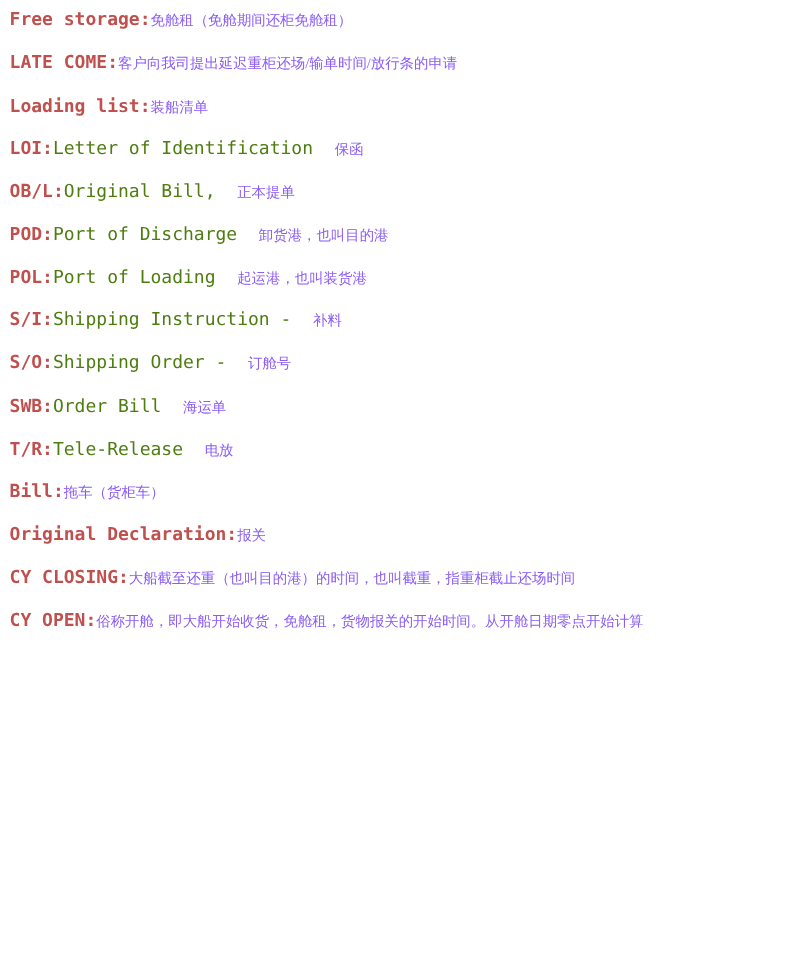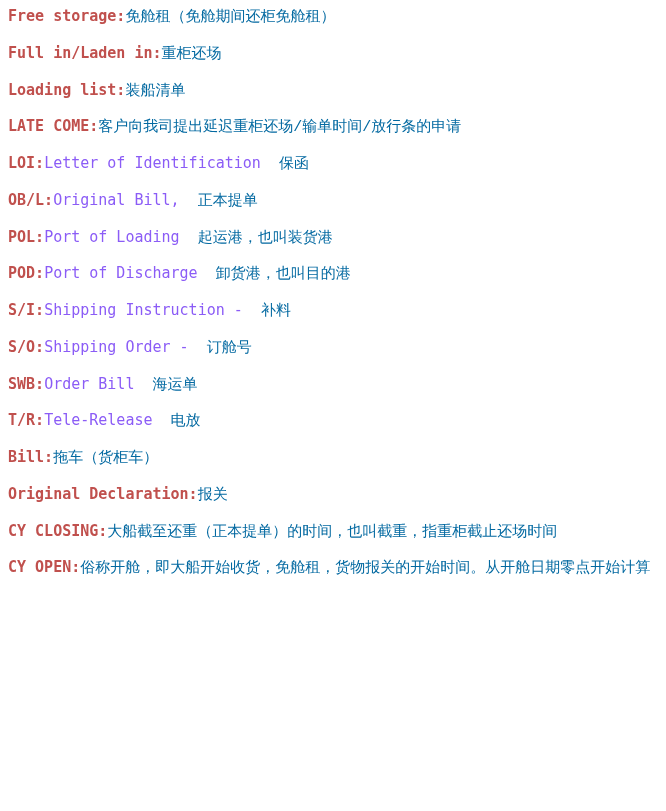--- a/index.html
+++ b/index.html
@@ -23,67 +23,64 @@
     font-size: 15px;
     letter-spacing: 0px;
   }
   .term {
     color: #c0504d;
     font-weight: bold;
     font-family: "DejaVu Sans Mono", "Liberation Mono", monospace;
     text-align: center;
   }
   .def-latin {
-    color: #8b5cf6;
+    color: #4d7c0f;
     font-family: "DejaVu Sans Mono", "Liberation Mono", monospace;
   }
   .def-cjk {
-    color: #0369a1;
-    font-family: Liberation Mono, monospace;
-    font-size: 15px;
+    color: #8b5cf6;
+    font-family: Liberation Serif, serif;
+    font-size: 12px;
   }
   .entry.wrap {
     max-width: 650px;
   }
 </style>
 </head>
 <body>
 
 <div class="glossary">
 
   <p class="entry">
     <span class="term">Free storage:</span><span class="def-latin"></span><span class="def-cjk">免舱租（免舱期间还柜免舱租）</span>
   </p>
 
+
   <p class="entry">
-    <span class="term">Full in/Laden in:</span><span class="def-latin"></span><span class="def-cjk">重柜还场</span>
+    <span class="term">LATE COME:</span><span class="def-latin"></span><span class="def-cjk">客户向我司提出延迟重柜还场/输单时间/放行条的申请</span>
   </p>
 
   <p class="entry">
     <span class="term">Loading list:</span><span class="def-latin"></span><span class="def-cjk">装船清单</span>
-  </p>
-
-  <p class="entry">
-    <span class="term">LATE COME:</span><span class="def-latin"></span><span class="def-cjk">客户向我司提出延迟重柜还场/输单时间/放行条的申请</span>
   </p>
 
   <p class="entry">
     <span class="term">LOI:</span><span class="def-latin">Letter of Identification</span>&nbsp;&nbsp;<span class="def-cjk">保函</span>
   </p>
 
   <p class="entry">
     <span class="term">OB/L:</span><span class="def-latin">Original Bill,</span>&nbsp;&nbsp;<span class="def-cjk">正本提单</span>
   </p>
 
   <p class="entry">
-    <span class="term">POL:</span><span class="def-latin">Port of Loading</span>&nbsp;&nbsp;<span class="def-cjk">起运港，也叫装货港</span>
+    <span class="term">POD:</span><span class="def-latin">Port of Discharge</span>&nbsp;&nbsp;<span class="def-cjk">卸货港，也叫目的港</span>
   </p>
 
   <p class="entry">
-    <span class="term">POD:</span><span class="def-latin">Port of Discharge</span>&nbsp;&nbsp;<span class="def-cjk">卸货港，也叫目的港</span>
+    <span class="term">POL:</span><span class="def-latin">Port of Loading</span>&nbsp;&nbsp;<span class="def-cjk">起运港，也叫装货港</span>
   </p>
 
 
   <p class="entry">
     <span class="term">S/I:</span><span class="def-latin">Shipping Instruction -</span>&nbsp;&nbsp;<span class="def-cjk">补料</span>
   </p>
 
   <p class="entry">
     <span class="term">S/O:</span><span class="def-latin">Shipping Order -</span>&nbsp;&nbsp;<span class="def-cjk">订舱号</span>
   </p>
@@ -98,20 +95,20 @@
 
   <p class="entry">
     <span class="term">Bill:</span><span class="def-latin"></span><span class="def-cjk">拖车（货柜车）</span>
   </p>
 
   <p class="entry">
     <span class="term">Original Declaration:</span><span class="def-latin"></span><span class="def-cjk">报关</span>
   </p>
 
   <p class="entry wrap">
-    <span class="term">CY CLOSING:</span><span class="def-latin"></span><span class="def-cjk">大船截至还重（正本提单）的时间，也叫截重，指重柜截止还场时间</span>
+    <span class="term">CY CLOSING:</span><span class="def-latin"></span><span class="def-cjk">大船截至还重（也叫目的港）的时间，也叫截重，指重柜截止还场时间</span>
   </p>
 
   <p class="entry wrap">
     <span class="term">CY OPEN:</span><span class="def-latin"></span><span class="def-cjk">俗称开舱，即大船开始收货，免舱租，货物报关的开始时间。从开舱日期零点开始计算</span>
   </p>
 
 </div>
 
 </body></html>

